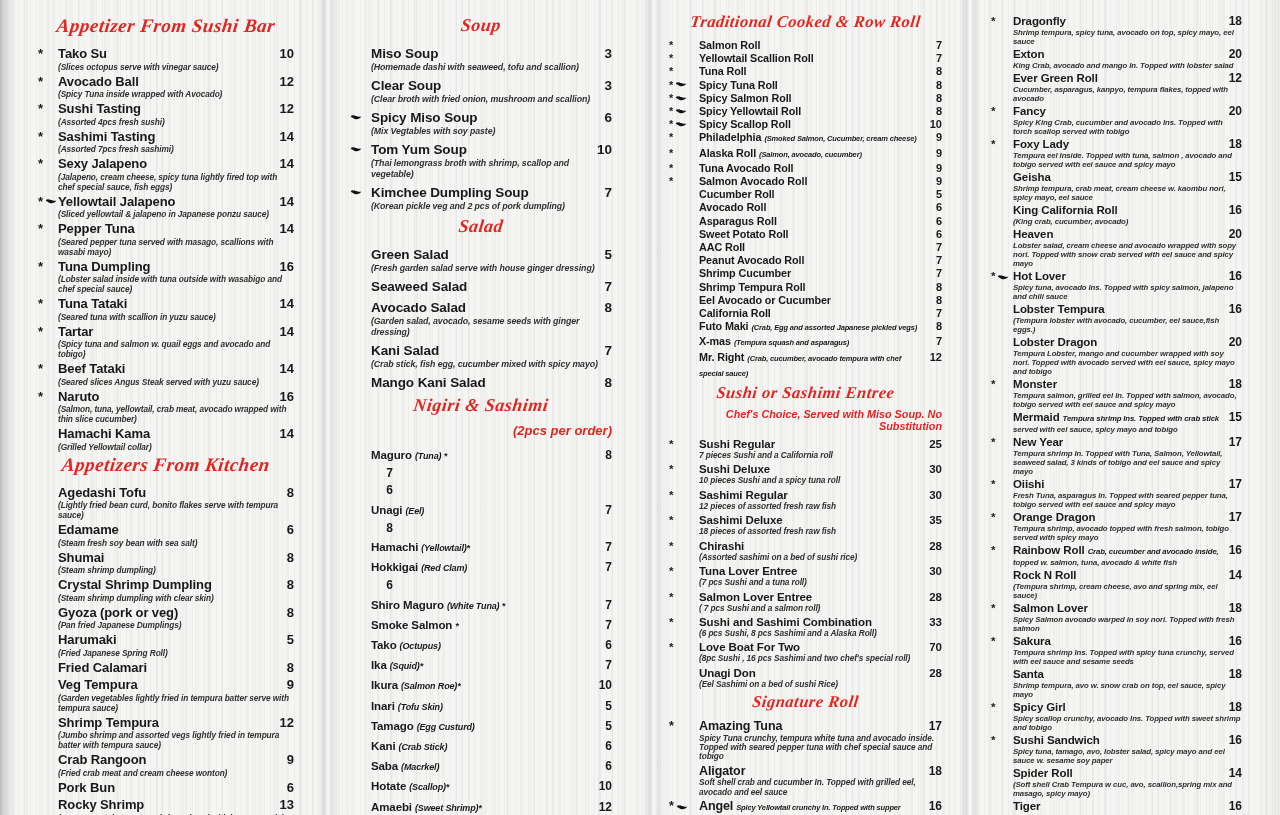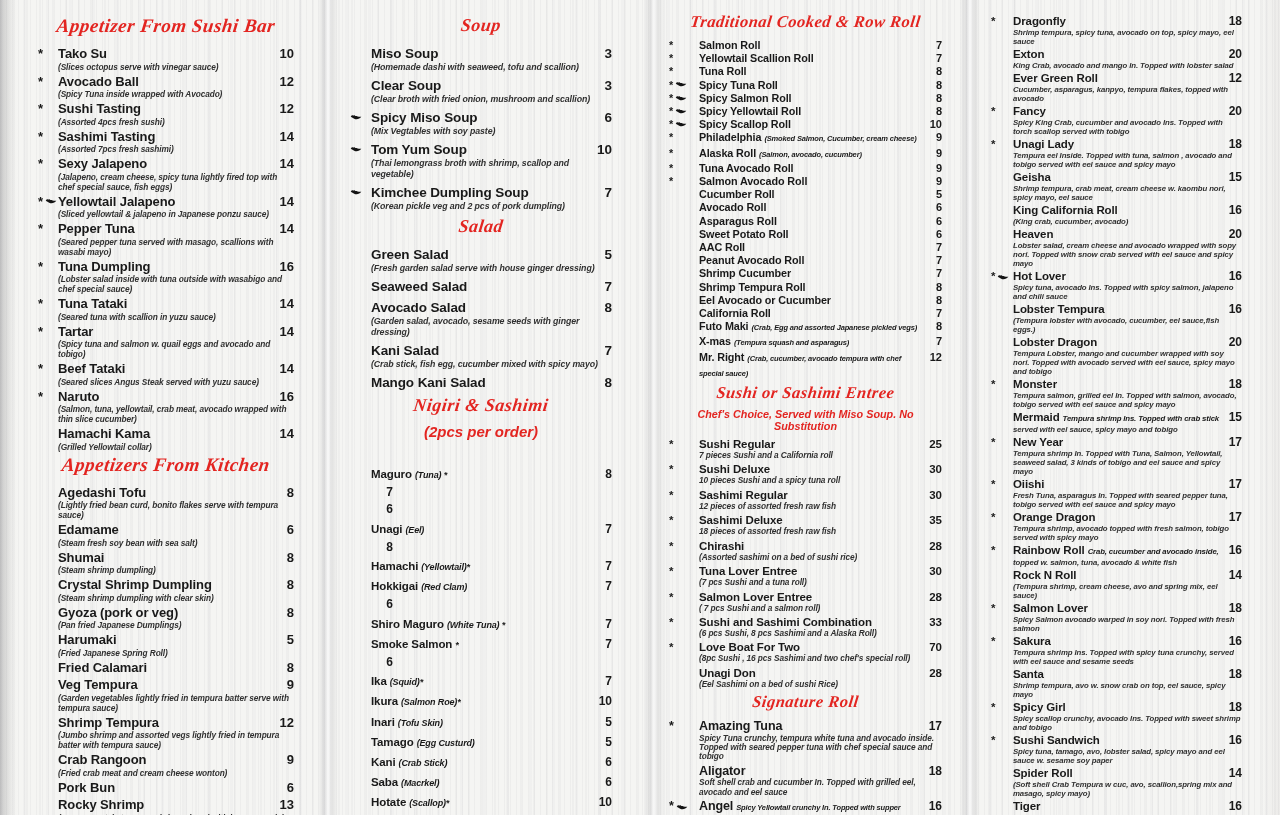--- a/index.html
+++ b/index.html
@@ -25,22 +25,22 @@
   .c2{left:655px;width:315px;padding:9px 28px 0 14px;}
   .c3{left:975px;width:305px;padding:13px 38px 0 16px;}
 
   .heading{
     font-family:"Liberation Serif",serif;font-style:italic;font-weight:bold;
     color:#e32521;text-align:center;transform:skewX(-7deg);letter-spacing:.5px;
   }
   .c0 .heading{font-size:19px;margin:2px 0 9px;}
   .c1 .heading{font-size:18px;margin:4px 0 9px;}
   .c2 .heading{font-size:16.5px;margin:3px 0 6px;}
-  .subheading{color:#e32521;font-style:italic;font-weight:bold;text-align:center;}
-  .c1 .subheading{font-size:15px;margin:-2px 0 24px;}
+  .subheading{color:#e32521;font-style:italic;font-weight:bold;text-align:right;}
+  .c1 .subheading{font-size:13px;margin:-2px 0 7px;}
   .c2 .subheading{font-size:10.8px;margin:-1px 0 4px;}
 
   .item{margin-bottom:var(--mb);}
   .row{display:flex;align-items:baseline;line-height:var(--nlh);}
   .mark{flex:0 0 var(--mw);display:inline-flex;gap:2px;align-items:center;}
   .star{font-weight:bold;font-size:var(--nf);}
   .pepper svg{display:inline-block;vertical-align:middle;}
   .left{flex:1;min-width:0;}
   .name{font-weight:bold;font-size:var(--nf);letter-spacing:-.1px;}
   .note{font-style:italic;font-weight:bold;font-size:var(--tf);letter-spacing:-.15px;margin-left:3px;text-align:center;}
@@ -460,20 +460,21 @@
         <div class="item">
           <div class="row">
             <span class="mark"></span>
             <span class="left"><span class="name">Smoke Salmon</span><span class="note">*</span></span>
             <span class="price">7</span>
           </div>
         </div>
         <div class="item">
           <div class="row">
             <span class="mark"></span>
+            <span class="left"><span class="name">Tako</span><span class="note">(Octupus)</span></span>
             <span class="price">6</span>
           </div>
         </div>
         <div class="item">
           <div class="row">
             <span class="mark"></span>
             <span class="left"><span class="name">Ika</span><span class="note">(Squid)*</span></span>
             <span class="price">7</span>
           </div>
         </div>
@@ -906,21 +907,21 @@
             <span class="left"><span class="name">Fancy</span></span>
             <span class="price">20</span>
           </div>
           <div class="desc">Spicy King Crab, cucumber and avocado Ins. Topped with torch scallop served with tobigo</div>
         </div>
         <div class="item">
           <div class="row">
             <span class="mark">
               <span class="star">*</span>
             </span>
-            <span class="left"><span class="name">Unagi Lady</span></span>
+            <span class="left"><span class="name">Foxy Lady</span></span>
             <span class="price">18</span>
           </div>
           <div class="desc">Tempura eel Inside. Topped with tuna, salmon , avocado and tobigo served with eel sauce and spicy mayo</div>
         </div>
         <div class="item">
           <div class="row">
             <span class="mark"></span>
             <span class="left"><span class="name">Geisha</span></span>
             <span class="price">15</span>
           </div>

